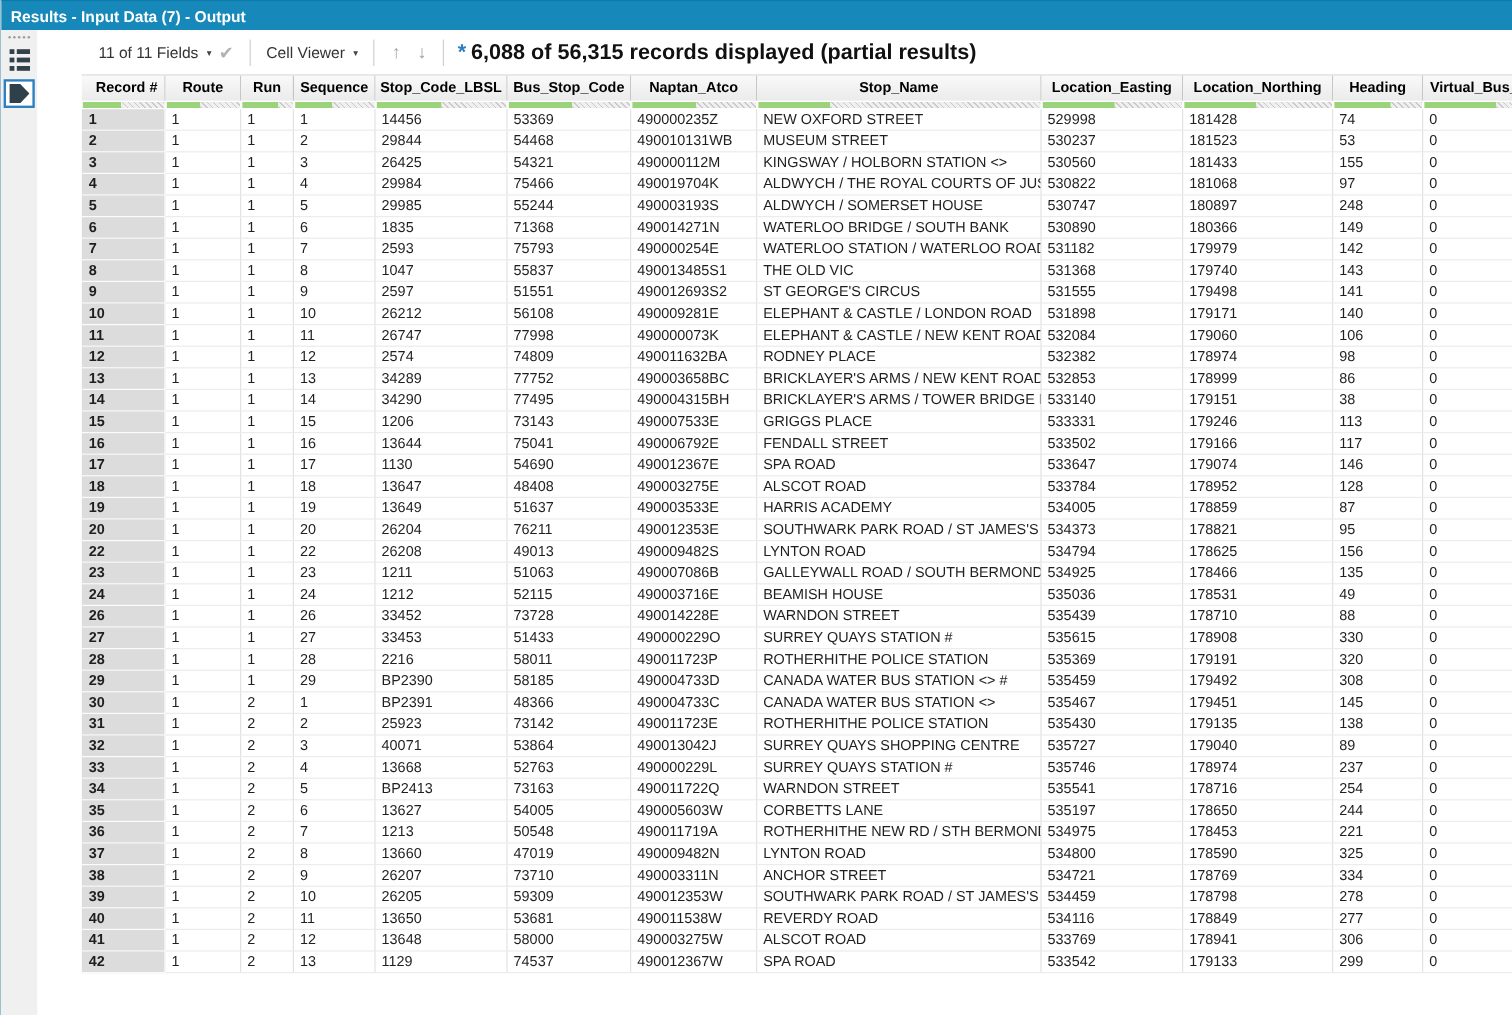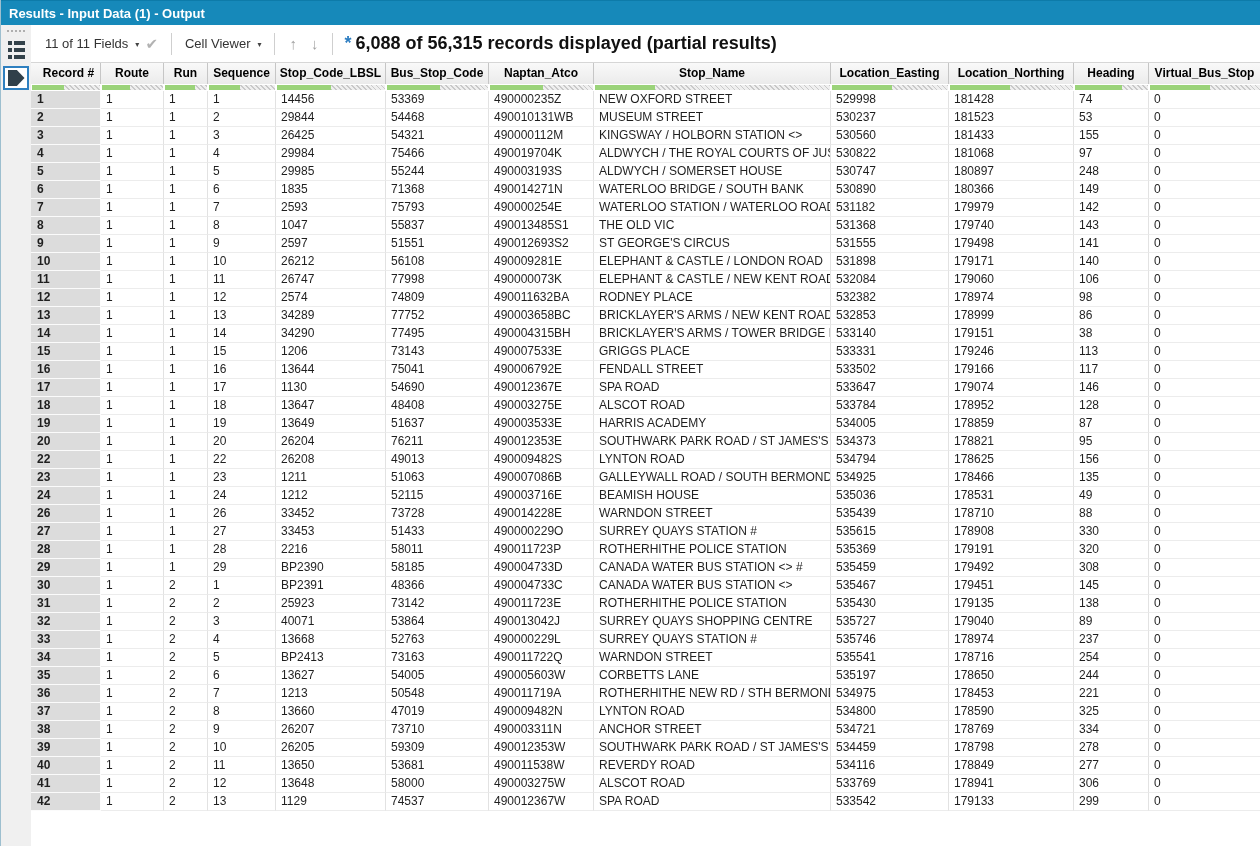--- a/index.html
+++ b/index.html
@@ -4,21 +4,21 @@
 <style>
   * { margin:0; padding:0; box-sizing:border-box; }
   html,body { font-family:"Liberation Sans","DejaVu Sans",sans-serif; }
   .window { width:1260px; height:846px; background:#fff; overflow:hidden; position:relative; border-left:1px solid #9dbfcf; }
 
   
   .titlebar { height:25px; background:#1689ba; border-top:1px solid #0d7ba9; color:#fff;
               font-size:13px; font-weight:bold; display:flex; align-items:center; padding-left:8px; }
 
   
-  .body-row { display:flex; height:821px; }
+  .body-row { display:flex; height:821px;gap:37px; }
   .side-strip { width:30px; background:#f0f0f0; flex:none; display:flex; flex-direction:column; align-items:center; }
   .drag-dots { margin-top:5px; display:flex; gap:2px; cursor:grab; }
   .drag-dots i { width:2px; height:2px; background:#9a9a9a; border-radius:50%; display:block; }
 
   .strip-btn { width:26px; height:24px; margin-top:6px; display:flex; align-items:center; justify-content:center; cursor:pointer; }
   .strip-btn.selected { background:#fff; border:2px solid #2e80c0; margin-top:4px; }
 
   
   .list-icon { display:flex; flex-direction:column; gap:3px; }
   .list-icon i { display:flex; align-items:center; gap:2px; }
@@ -58,21 +58,21 @@
   td { height:18px; font-size:12px; color:#1f1f1f; padding:0 3px 0 5px; white-space:nowrap; overflow:hidden;
        border-right:1px solid #e2e2e2; border-bottom:1px solid #ececec; line-height:17px; cursor:default; }
   td.rn { background:#dcdcdc; font-weight:bold; border-right:1px solid #fdfdfd; border-bottom:1px solid #fbfbfb; padding-left:6px; }
 </style>
 </head>
 <body>
 
 <div class="window">
 
   <div class="titlebar">
-    <span>Results - Input Data (1) - Output</span>
+    <span>Results - Input Data (7) - Output</span>
   </div>
 
   <div class="body-row">
     <div class="side-strip">
       <div class="drag-dots">
         <i></i>
           <i></i>
           <i></i>
           <i></i>
           <i></i>

